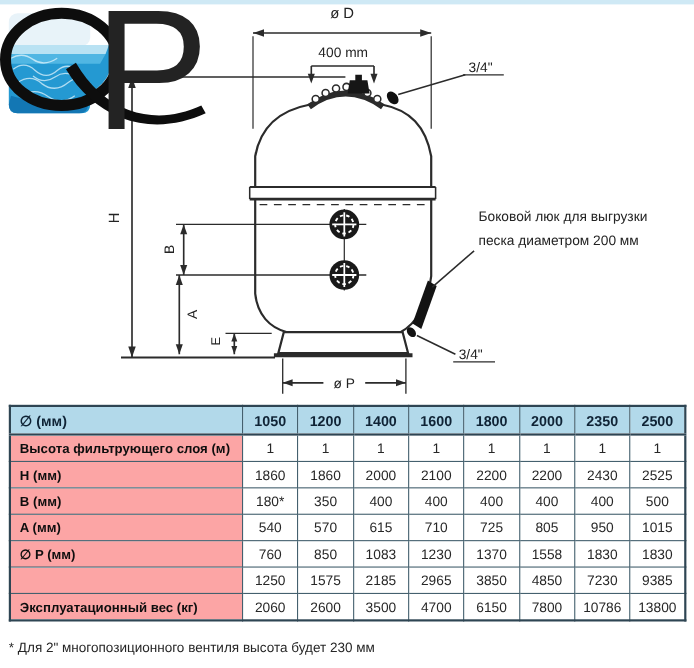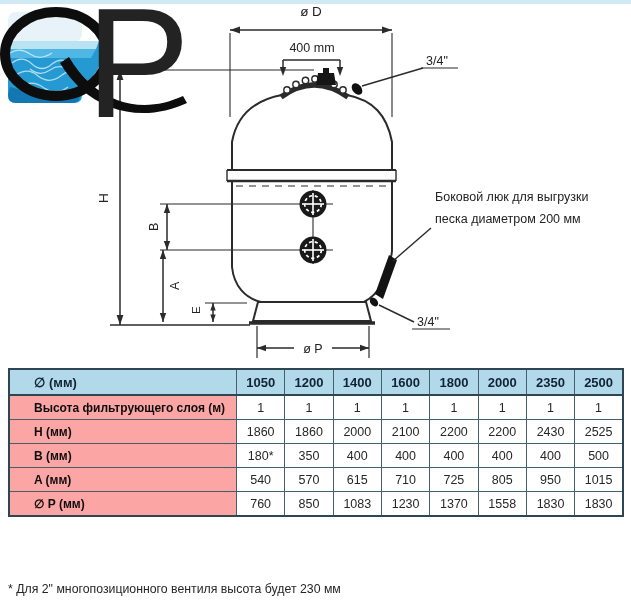--- a/index.html
+++ b/index.html
@@ -10,21 +10,21 @@
   svg text{font-family:"Liberation Sans",sans-serif;fill:#232323;}
   .diagram-svg{position:absolute;left:0;top:0;}
   .wm-svg{position:absolute;left:0;top:485;pointer-events:none;}
   table.spec{position:absolute;left:8px;top:368px;width:616px;border-collapse:collapse;
              border:2.5px solid #2e4553;table-layout:fixed;}
   table.spec th,table.spec td{border:1.5px solid #44606e;padding:0;height:23px;
              font-size:12.5px;color:#272727;text-align:center;vertical-align:middle;
              overflow:hidden;white-space:nowrap;}
   table.spec thead th{background:#b2d9ea;color:#0f2335;font-weight:bold;font-size:13px;
              height:24px;border-bottom:2.2px solid #2e4553;}
-  table.spec th.rowlab, table.spec thead th.corner{text-align:left;padding-left:24px;width:202px;}
+  table.spec th.rowlab, table.spec thead th.corner{text-align:left;padding-left:8px;width:202px;}
   table.spec tbody th.rowlab{font-weight:bold;font-size:12px;color:#0e0e0e;background:#fca5a5;}
   .footnote{position:absolute;left:8px;top:582px;font-size:12.3px;color:#262626;}
 </style>
 </head>
 <body>
 
 <div class="page">
 
   <svg class="diagram-svg" width="631" height="366" viewBox="0 0 631 366">
     <g stroke="#2b2b2b" fill="none" stroke-width="1.3">
@@ -216,20 +216,42 @@
           <th class="rowlab">∅ P (мм)</th>
           <td>760</td>
           <td>850</td>
           <td>1083</td>
           <td>1230</td>
           <td>1370</td>
           <td>1558</td>
           <td>1830</td>
           <td>1830</td>
         </tr>
+        <tr>
+          <th class="rowlab"></th>
+          <td>1250</td>
+          <td>1575</td>
+          <td>2185</td>
+          <td>2965</td>
+          <td>3850</td>
+          <td>4850</td>
+          <td>7230</td>
+          <td>9385</td>
+        </tr>
+        <tr>
+          <th class="rowlab">Эксплуатационный вес (кг)</th>
+          <td>2060</td>
+          <td>2600</td>
+          <td>3500</td>
+          <td>4700</td>
+          <td>6150</td>
+          <td>7800</td>
+          <td>10786</td>
+          <td>13800</td>
+        </tr>
       </tbody>
   </table>
 
   <div class="footnote">* Для 2" многопозиционного вентиля высота будет 230 мм</div>
 
   <svg class="wm-svg" width="200" height="122" viewBox="0 485 200 122">
 
     <rect x="8" y="497" width="74" height="30" rx="8" fill="#cde4f1" opacity="0.45"></rect>
 
     <g>

